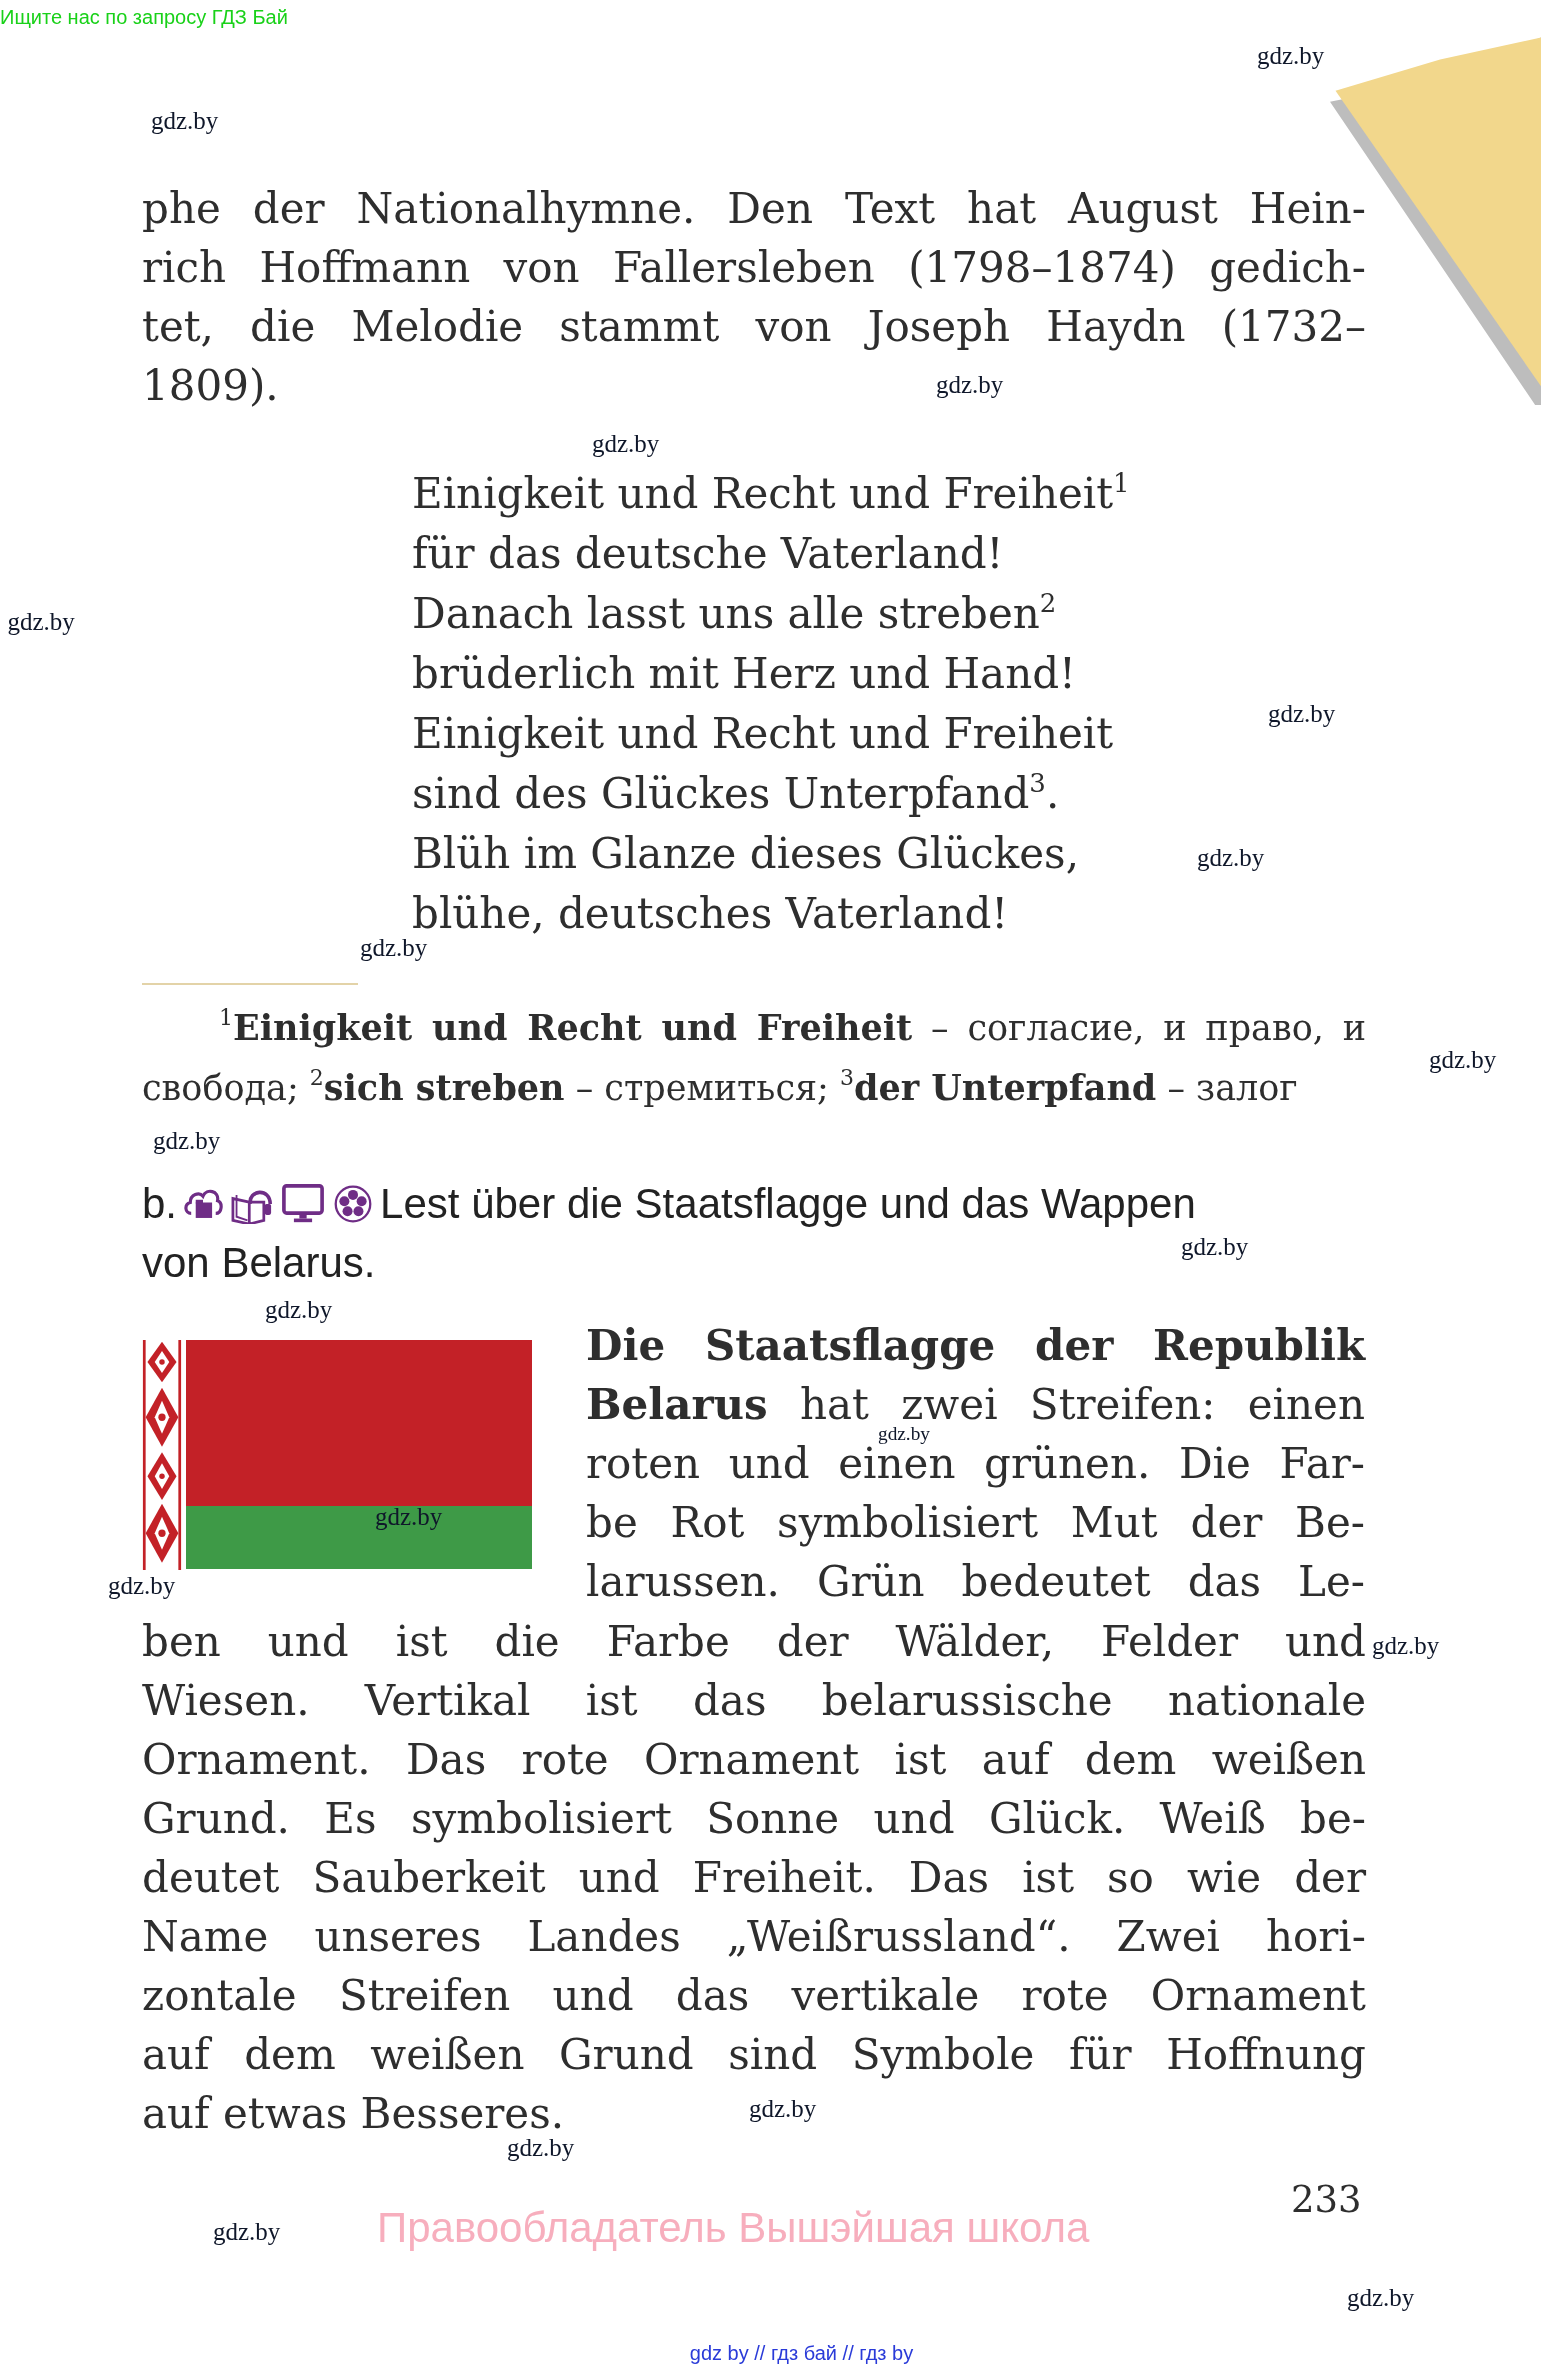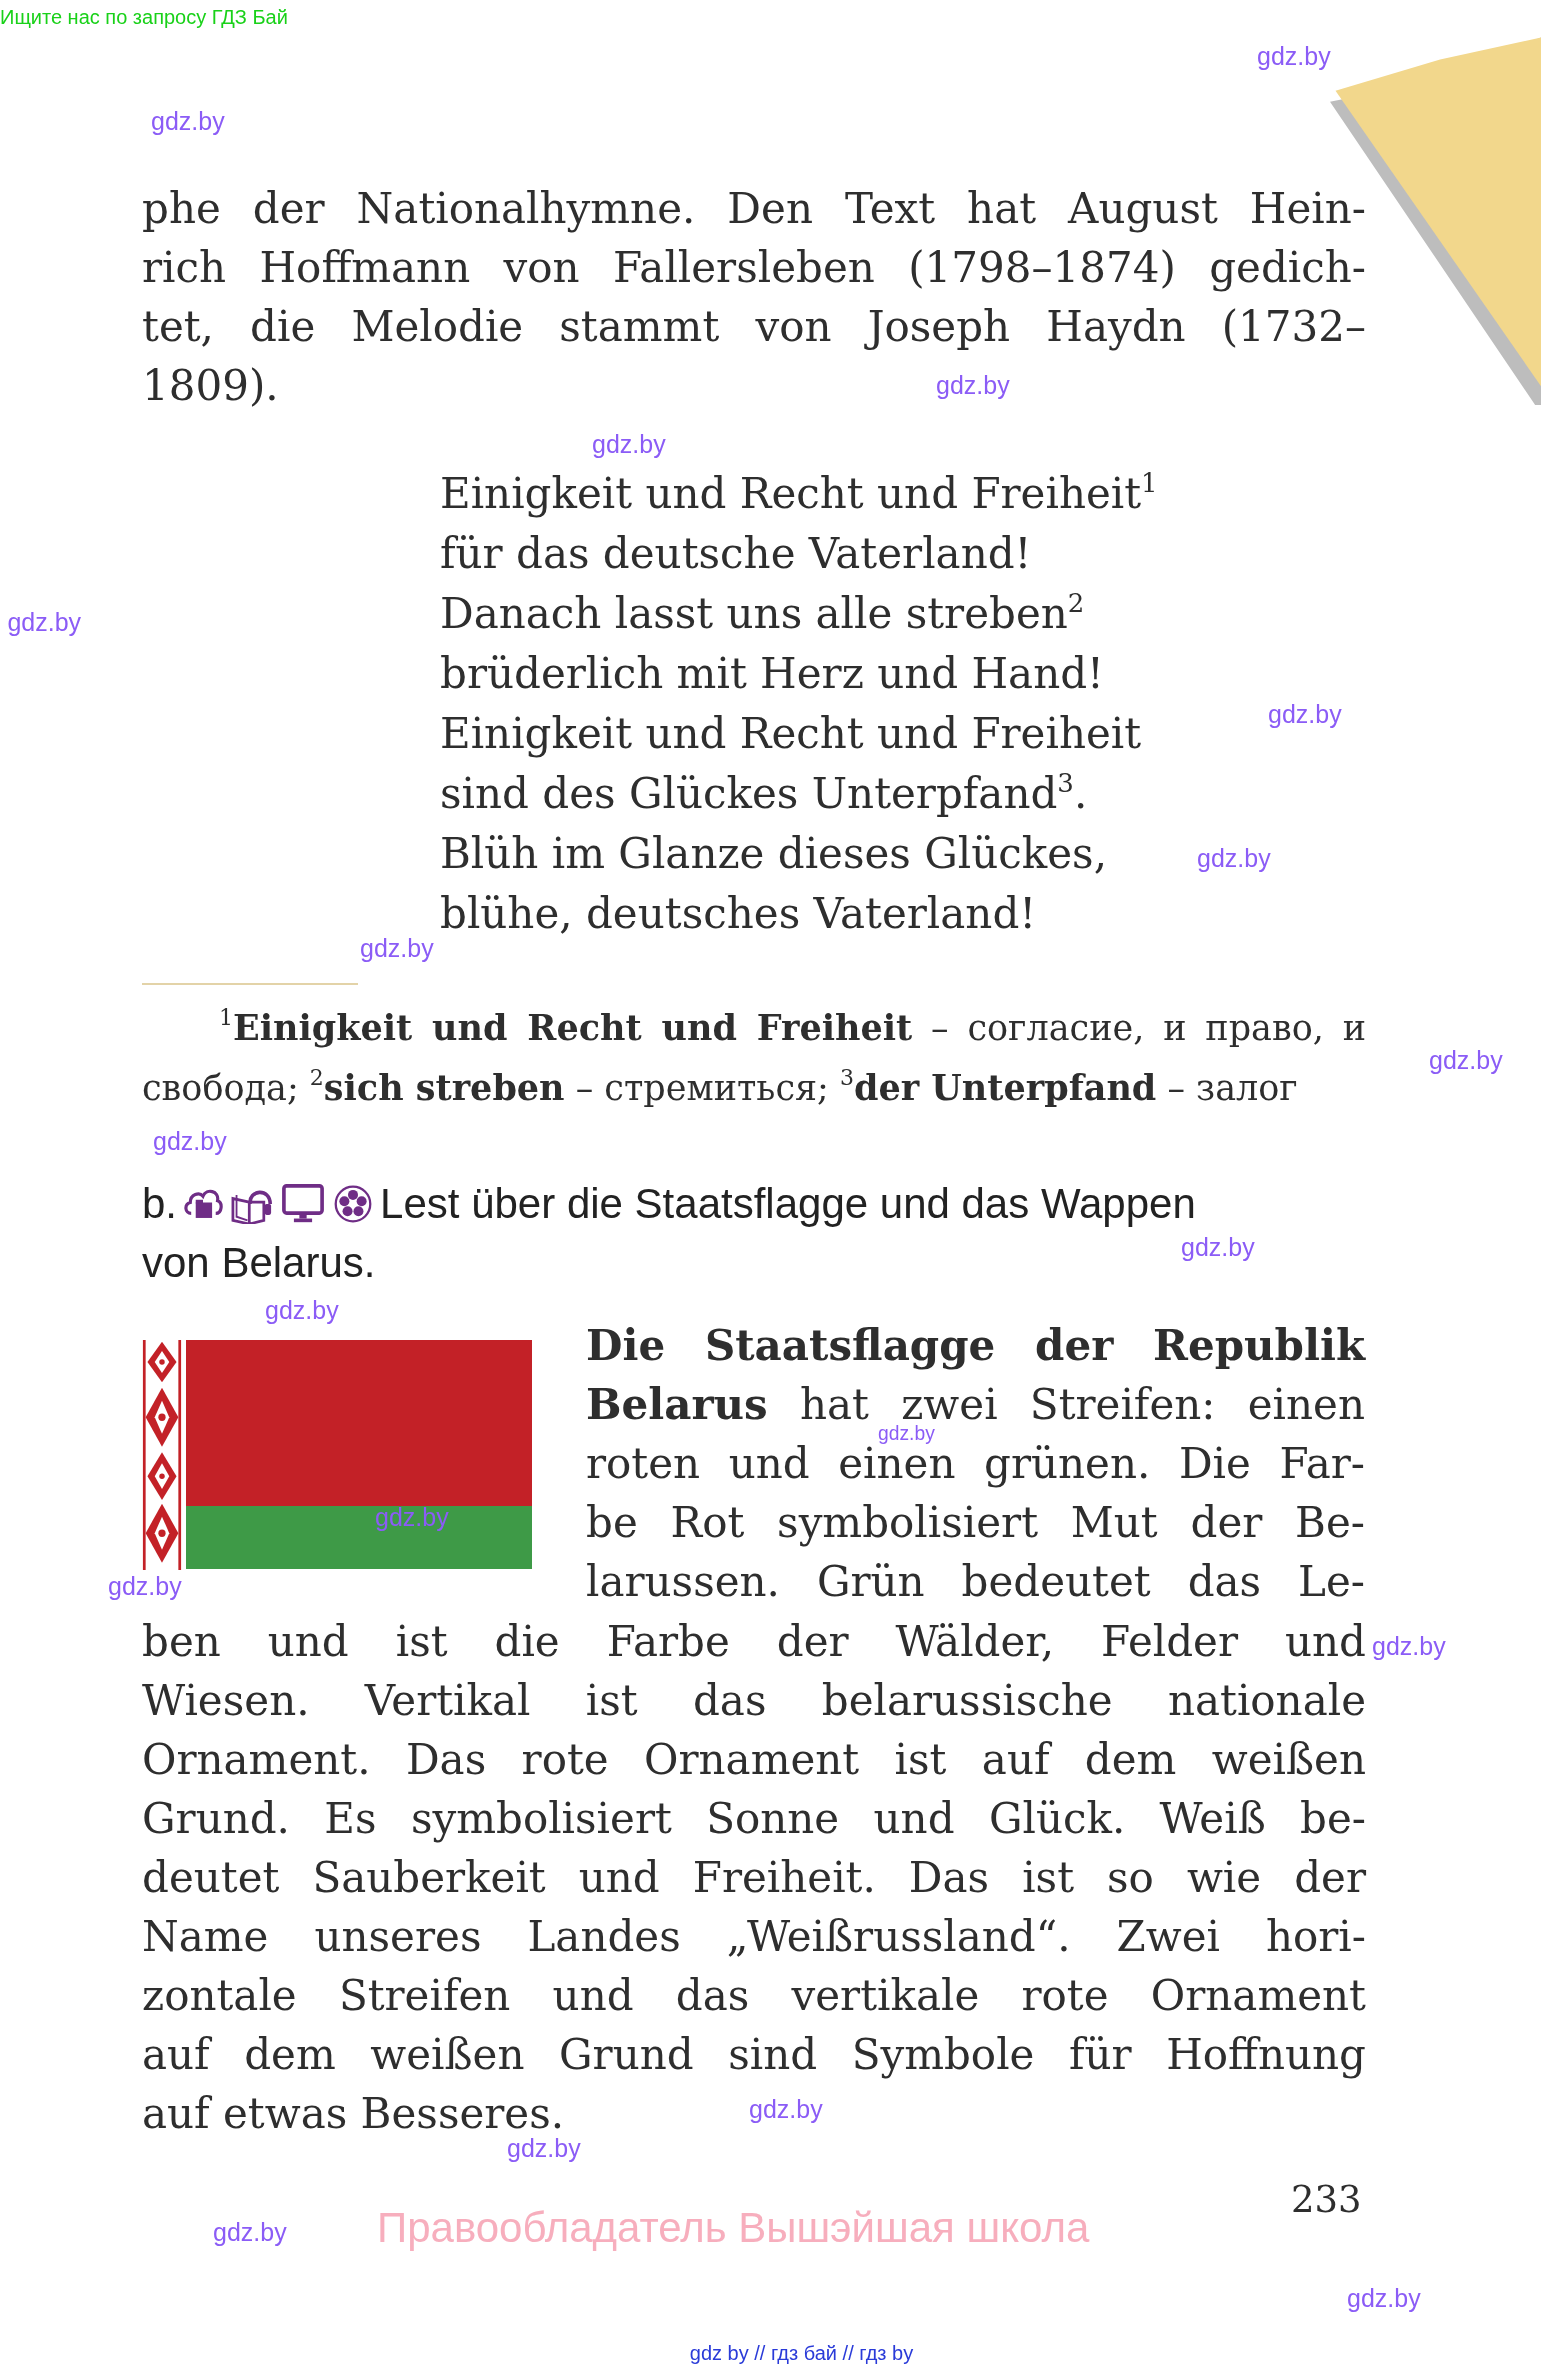--- a/index.html
+++ b/index.html
@@ -8,33 +8,33 @@
     background: #ffffff; color: #2b2b2b;
     font-family: "DejaVu Serif", serif;
   }
   .abs { position: absolute; }
   .top-banner {
     left: 0; width: 1541px; top: 5.5px; text-align: left;
     font-family: "Liberation Sans", sans-serif; font-size: 20px; color: #19d119;
   }
   .corner-tab { right: 0; top: 37px; width: 211px; height: 368px; }
   .wm {
-    font-family: Liberation Sans, sans-serif; font-size: 25px; color: #8b5cf6;
+    font-family: Liberation Serif, serif; font-size: 25px; color: #0f172a;
     white-space: nowrap;
   }
   .wm-small { font-size: 19.3px; }
   .body-text {
     left: 142px; width: 1224px;
     font-size: 42px; line-height: 59px; color: #2e2e2e;
     text-align: justify;
   }
   .body-text .line { display: block; text-align-last: justify; white-space: nowrap; }
   .body-text .line.last { text-align-last: left; }
   .poem { left: 412px; top: 464px; font-size: 42px; line-height: 60px; color: #2e2e2e; }
-  .poem .verse { display: block; white-space: nowrap; margin-left: 28px; }
+  .poem .verse { display: block; white-space: nowrap; }
   sup { font-size: 26px; vertical-align: 16.5px; line-height: 0; }
   .fn-rule { left: 142px; top: 983px; width: 216px; height: 1.8px; background: #e3d3a8; }
   .footnotes {
     left: 142px; width: 1224px; top: 998px;
     font-size: 35px; line-height: 59px; color: #2e2e2e;
   }
   .footnotes .line { display: block; white-space: nowrap; text-align: justify; text-align-last: justify; }
   .footnotes .line.first { padding-left: 77px; }
   .footnotes .line.last { text-align-last: left; }
   .footnotes sup { font-size: 22px; vertical-align: 14.7px; }

